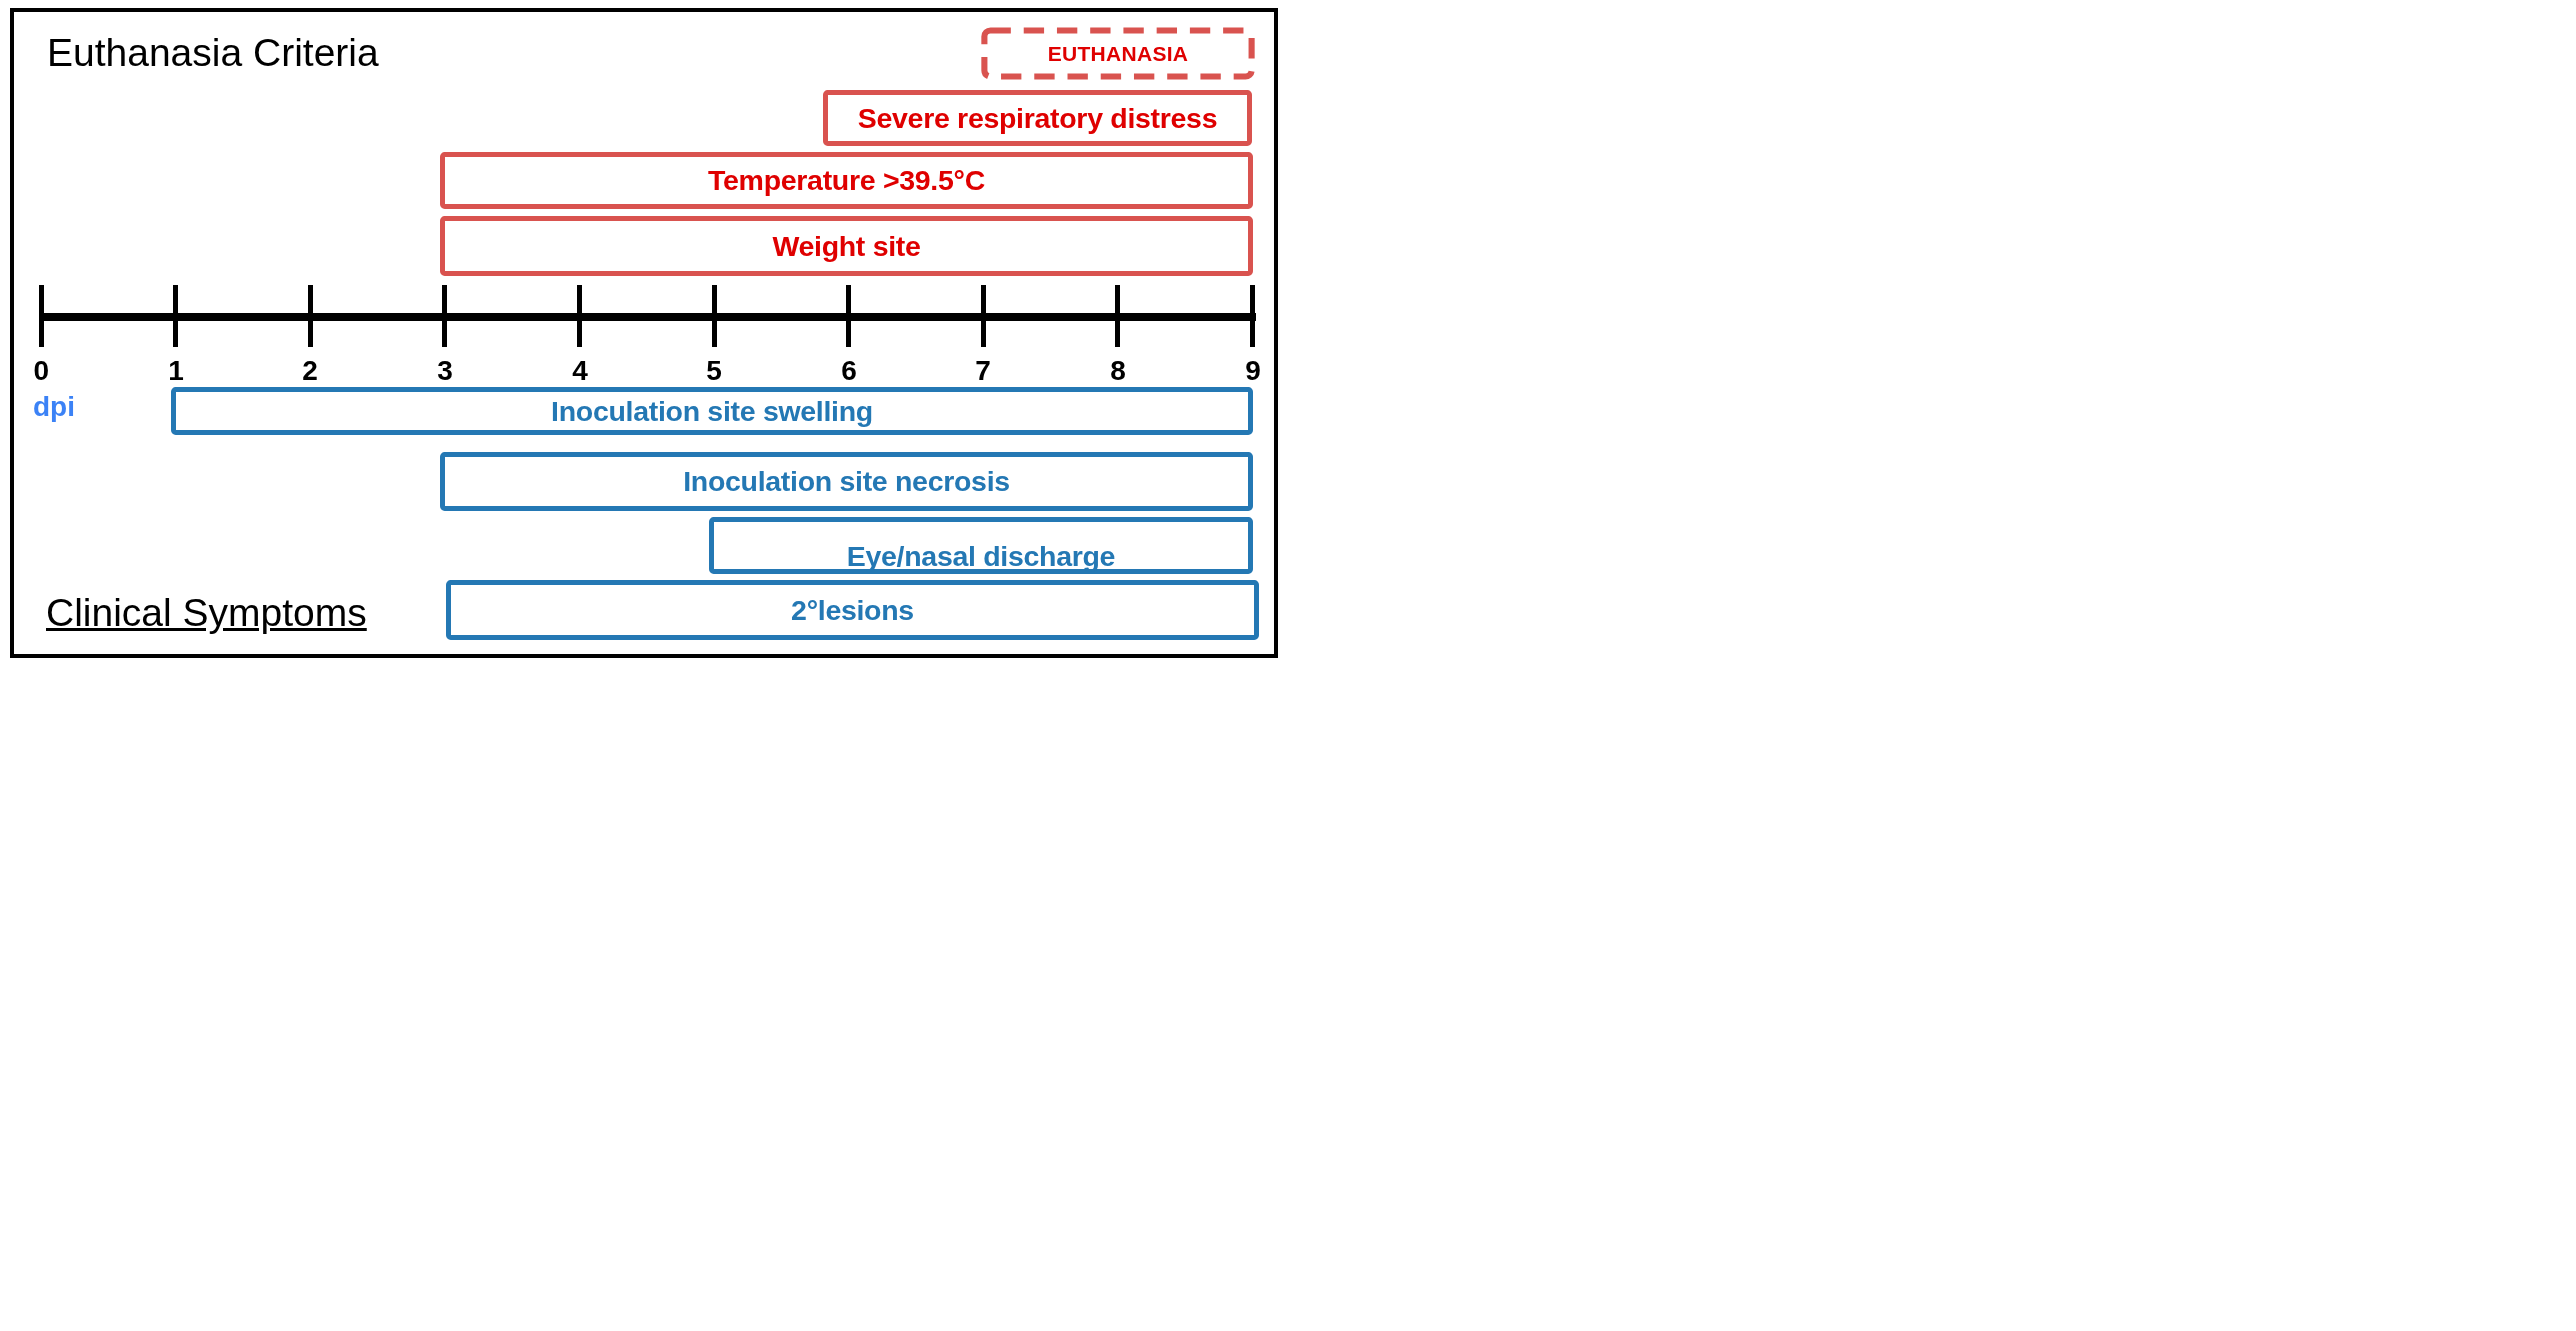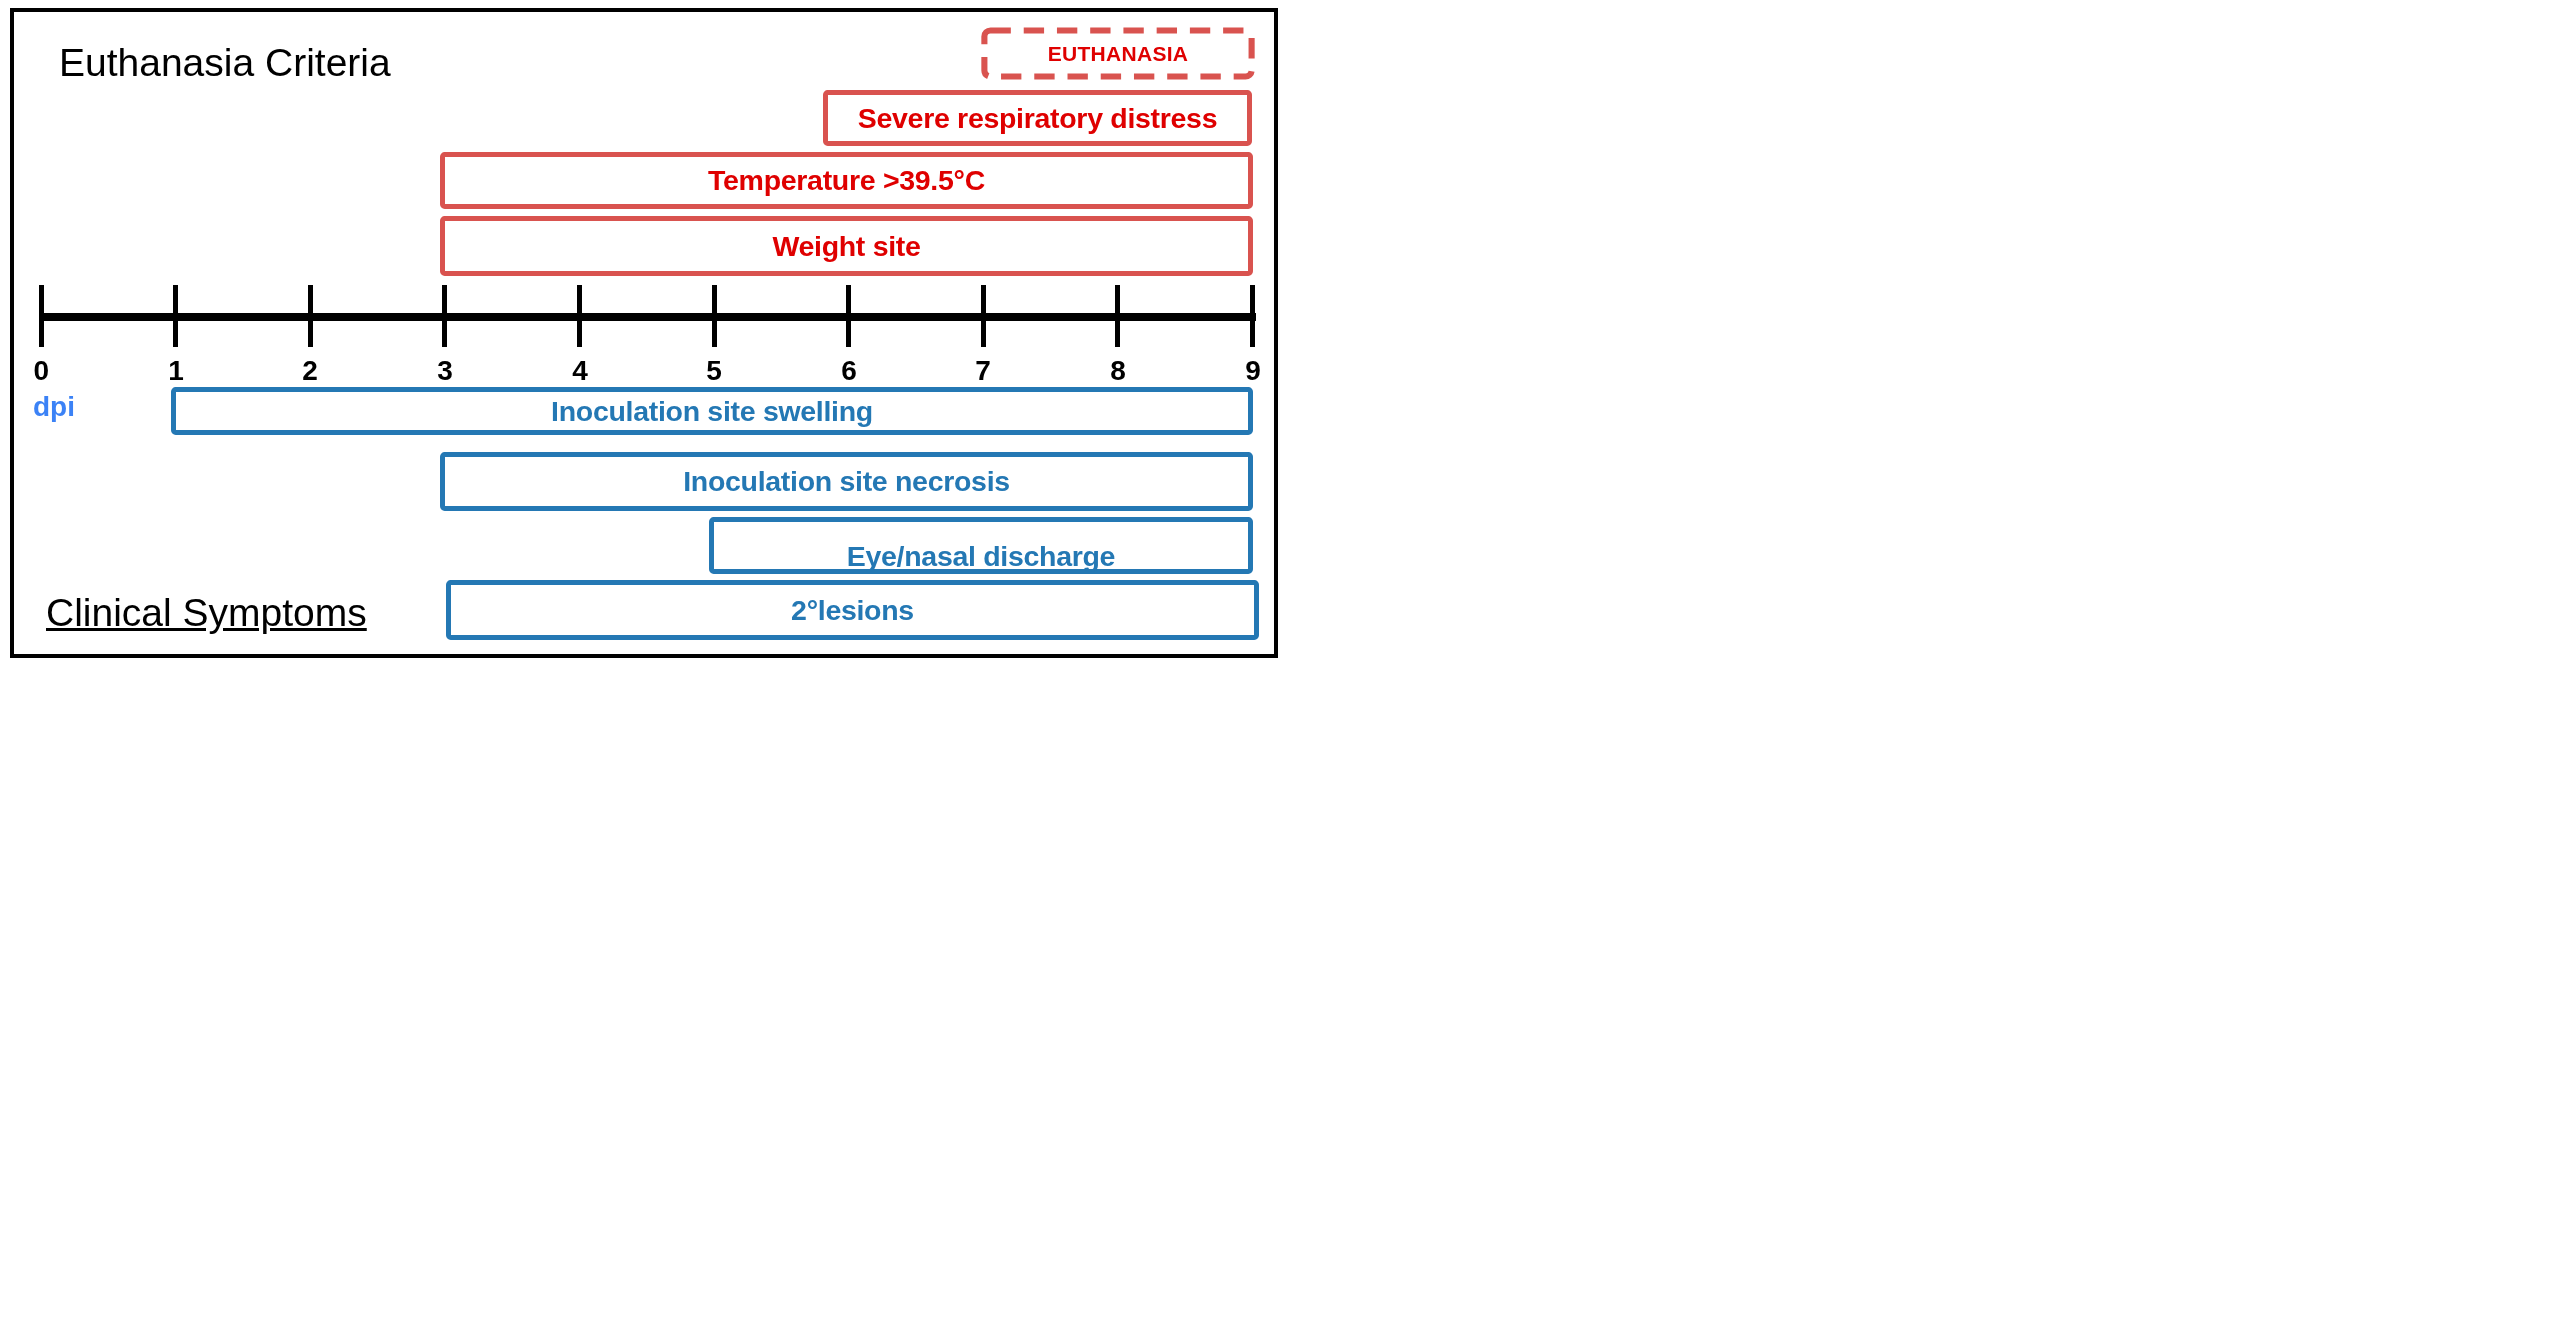--- a/index.html
+++ b/index.html
@@ -1,20 +1,20 @@
 <!DOCTYPE html>
 <html style="font-size:11px"><head>
 <meta charset="utf-8">
 <style>
   html,body{margin:0;padding:0;background:#fff;}
   body{font-family:"Liberation Sans", sans-serif; -webkit-font-smoothing:antialiased;}
   #stage{position:relative;width:1288px;height:666px;background:#fff;overflow:hidden;}
   #frame{position:absolute;left:10.2px;top:8.1px;width:1268px;height:650px;border:4.1px solid #000;box-sizing:border-box;}
   .title{position:absolute;color:#000;font-size:39px;font-weight:400;letter-spacing:0px;white-space:nowrap;}
-  #title-top{left:47px;top:41px;margin-left:12px;}
+  #title-top{left:47px;top:31px;}
   #title-bottom{left:46px;top:591px;text-decoration:underline;}
   .bar{position:absolute;box-sizing:border-box;border-radius:4.7px;display:flex;align-items:center;justify-content:center;background:#fff;}
   .bar .bar-label{font-weight:700;font-size:28.5px;white-space:nowrap;letter-spacing:-0.3px;}
   #stamp{position:absolute;left:981px;top:27px;width:274px;height:53px;display:flex;align-items:center;justify-content:center;}
   #stamp svg{position:absolute;left:0;top:0;}
   #stamp .stamp-label{position:relative;font-weight:700;font-size:21px;letter-spacing:0.3px;}
   #axis-line{position:absolute;height:7.5px;background:#000;}
   .tick{position:absolute;width:5.4px;background:#000;}
   .tick-label{position:absolute;width:54px;text-align:center;font-size:28px;font-weight:700;color:#000;}
   #axis-unit{position:absolute;font-size:28px;font-weight:700;color:#3b82f6;}

